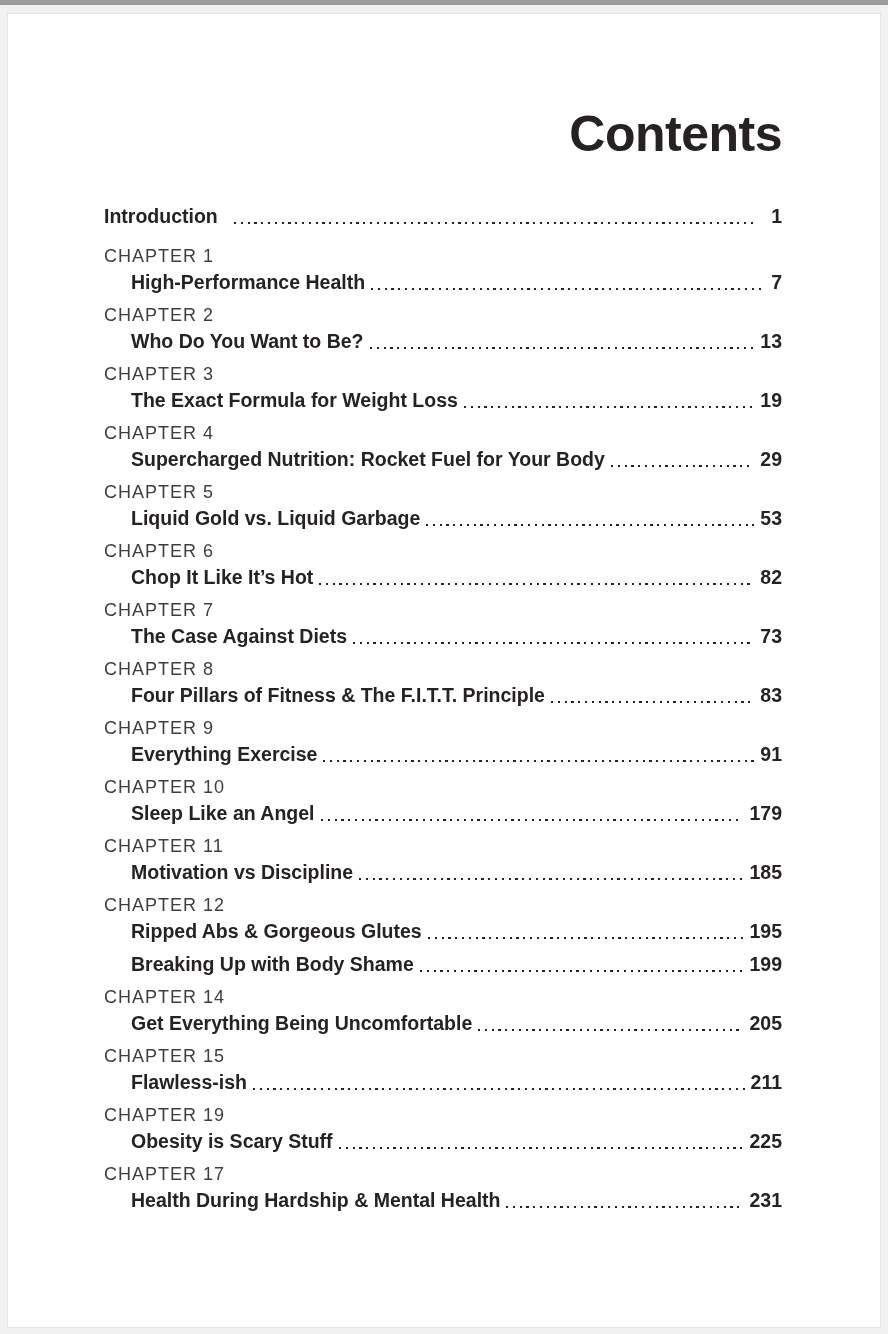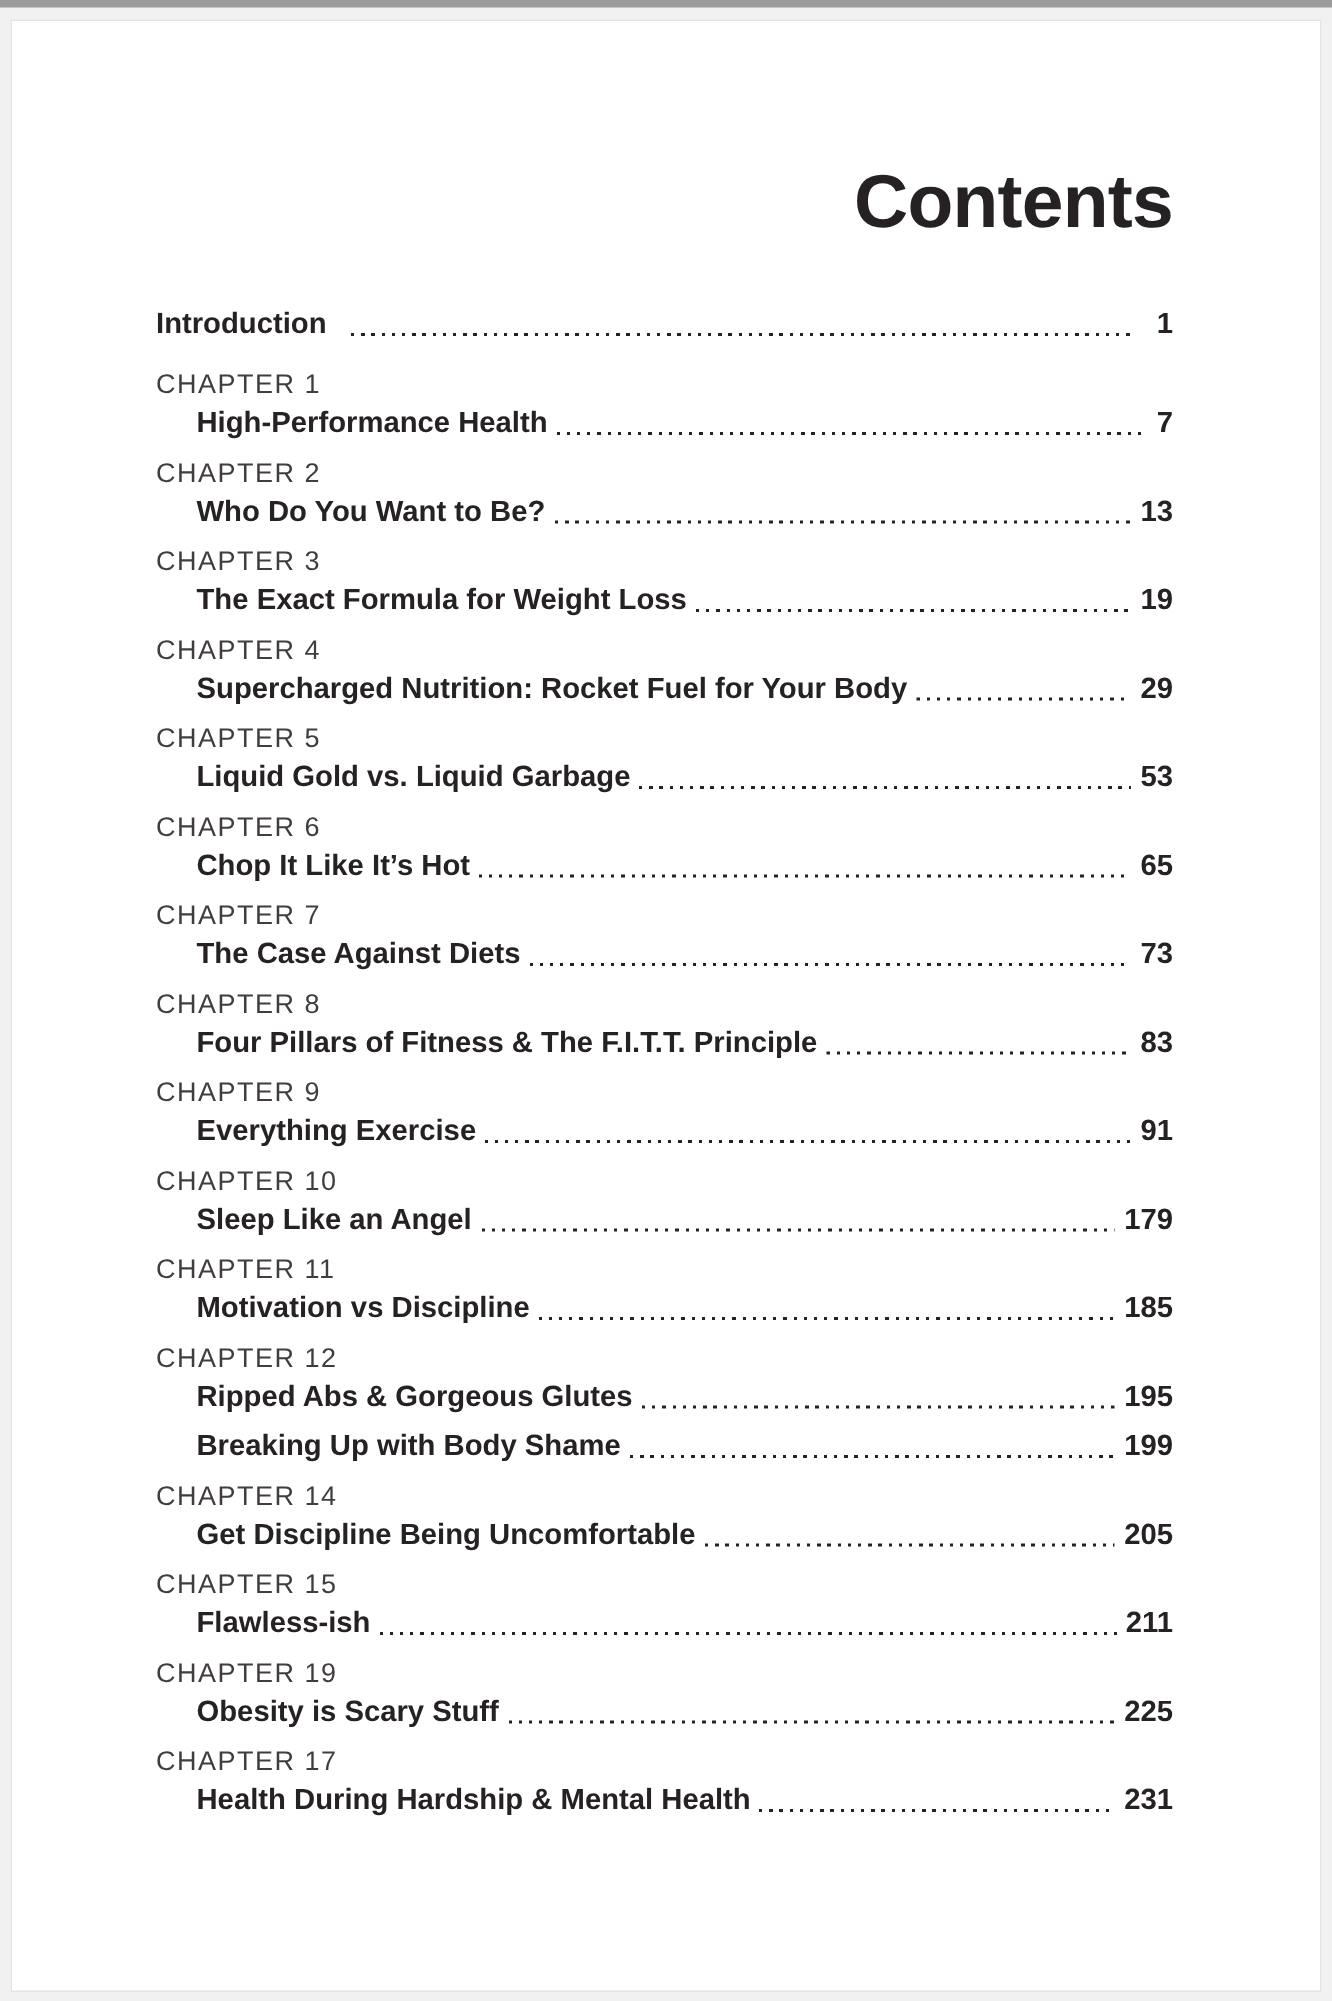--- a/index.html
+++ b/index.html
@@ -128,21 +128,21 @@
       <span class="leader"></span>
       <span class="entry-page">53</span>
     </div>
   </div>
 
   <div class="chapter-block">
     <div class="chapter-label">CHAPTER 6</div>
     <div class="toc-row">
       <span class="entry-title">Chop It Like It’s Hot</span>
       <span class="leader"></span>
-      <span class="entry-page">65</span>
+      <span class="entry-page">82</span>
     </div>
   </div>
 
   <div class="chapter-block">
     <div class="chapter-label">CHAPTER 7</div>
     <div class="toc-row">
       <span class="entry-title">The Case Against Diets</span>
       <span class="leader"></span>
       <span class="entry-page">73</span>
     </div>
@@ -197,21 +197,21 @@
     <div class="toc-row">
       <span class="entry-title">Breaking Up with Body Shame</span>
       <span class="leader"></span>
       <span class="entry-page">199</span>
     </div>
   </div>
 
   <div class="chapter-block">
     <div class="chapter-label">CHAPTER 14</div>
     <div class="toc-row">
-      <span class="entry-title">Get Discipline Being Uncomfortable</span>
+      <span class="entry-title">Get Everything Being Uncomfortable</span>
       <span class="leader"></span>
       <span class="entry-page">205</span>
     </div>
   </div>
 
   <div class="chapter-block">
     <div class="chapter-label">CHAPTER 15</div>
     <div class="toc-row">
       <span class="entry-title">Flawless-ish</span>
       <span class="leader"></span>

